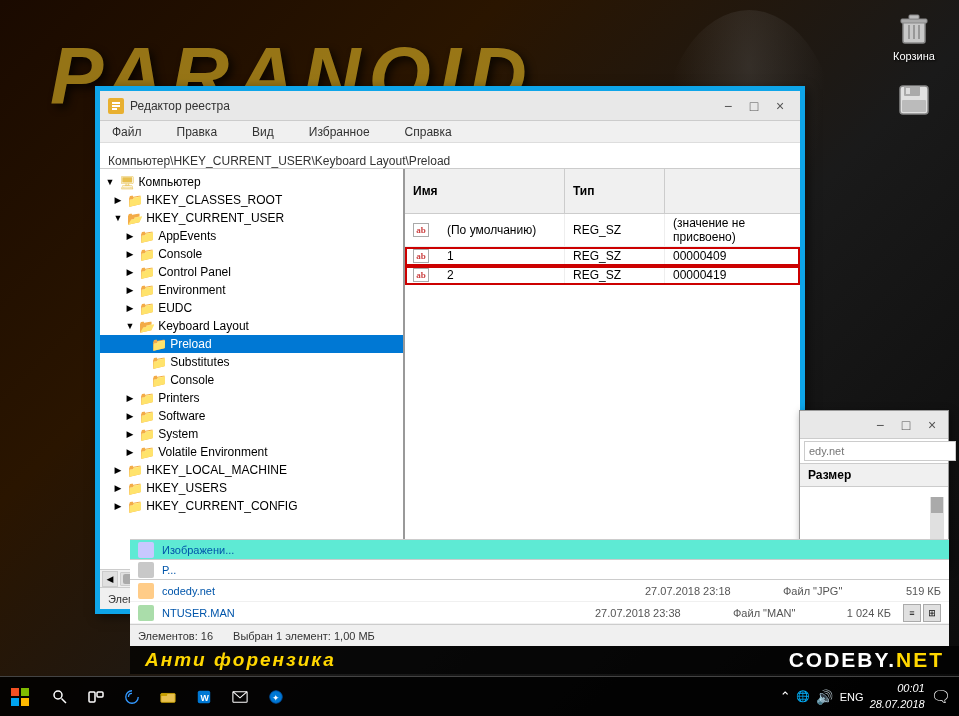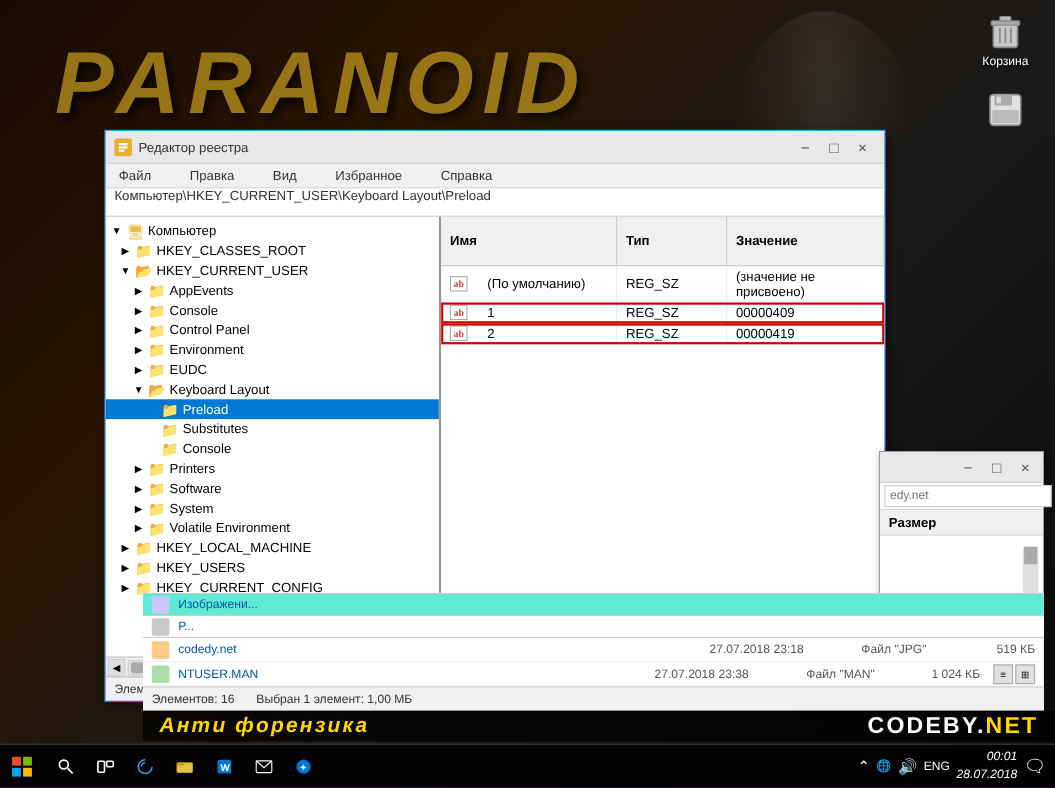--- a/index.html
+++ b/index.html
@@ -115,25 +115,25 @@
     .taskbar-clock {
       text-align: right;
       line-height: 1.4;
       font-size: 11px;
       color: #fff;
     }
 
     
     .reg-window {
       position: absolute;
-      top: 118px;
+      top: 86px;
       left: 95px;
       width: 710px;
-      background: #701a75;
-      border: 1px solid #0ea5e9;
+      background: #bef264;
+      border: 5px solid #0ea5e9;
       box-shadow: 3px 3px 10px rgba(0,0,0,0.5);
     }
     .win-titlebar {
       height: 30px;
       background: #e8e8e8;
       border-bottom: 1px solid #ccc;
       display: flex;
       align-items: center;
       padding: 0 8px;
       justify-content: space-between;
@@ -190,21 +190,21 @@
       font-size: 12px;
       color: #333;
     }
 
     
     .win-addressbar {
       height: 26px;
       background: #fff;
       border-bottom: 1px solid #ccc;
       display: flex;
-      align-items: flex-start;
+      align-items: flex-end;
       padding: 0 8px;
       font-size: 12px;
       color: #333;
     }
 
     
     .win-content {
       display: flex;
       height: 400px;
     }
@@ -571,21 +571,20 @@
         <span class="tree-expand">▶</span>
         <span class="folder-icon">📁</span>
         <span>HKEY_CURRENT_CONFIG</span>
       </div>
     </div>
 
     <div class="data-panel">
       <div class="data-header">
         <div class="data-header-cell">Имя</div>
         <div class="data-header-cell">Тип</div>
-        <div class="data-header-cell">Значение</div>
       </div>
 
       <div class="data-row">
         <div class="data-cell">
           <span class="reg-icon">ab</span>
           <span>(По умолчанию)</span>
         </div>
         <div class="data-cell">
           <span>REG_SZ</span>
         </div>

